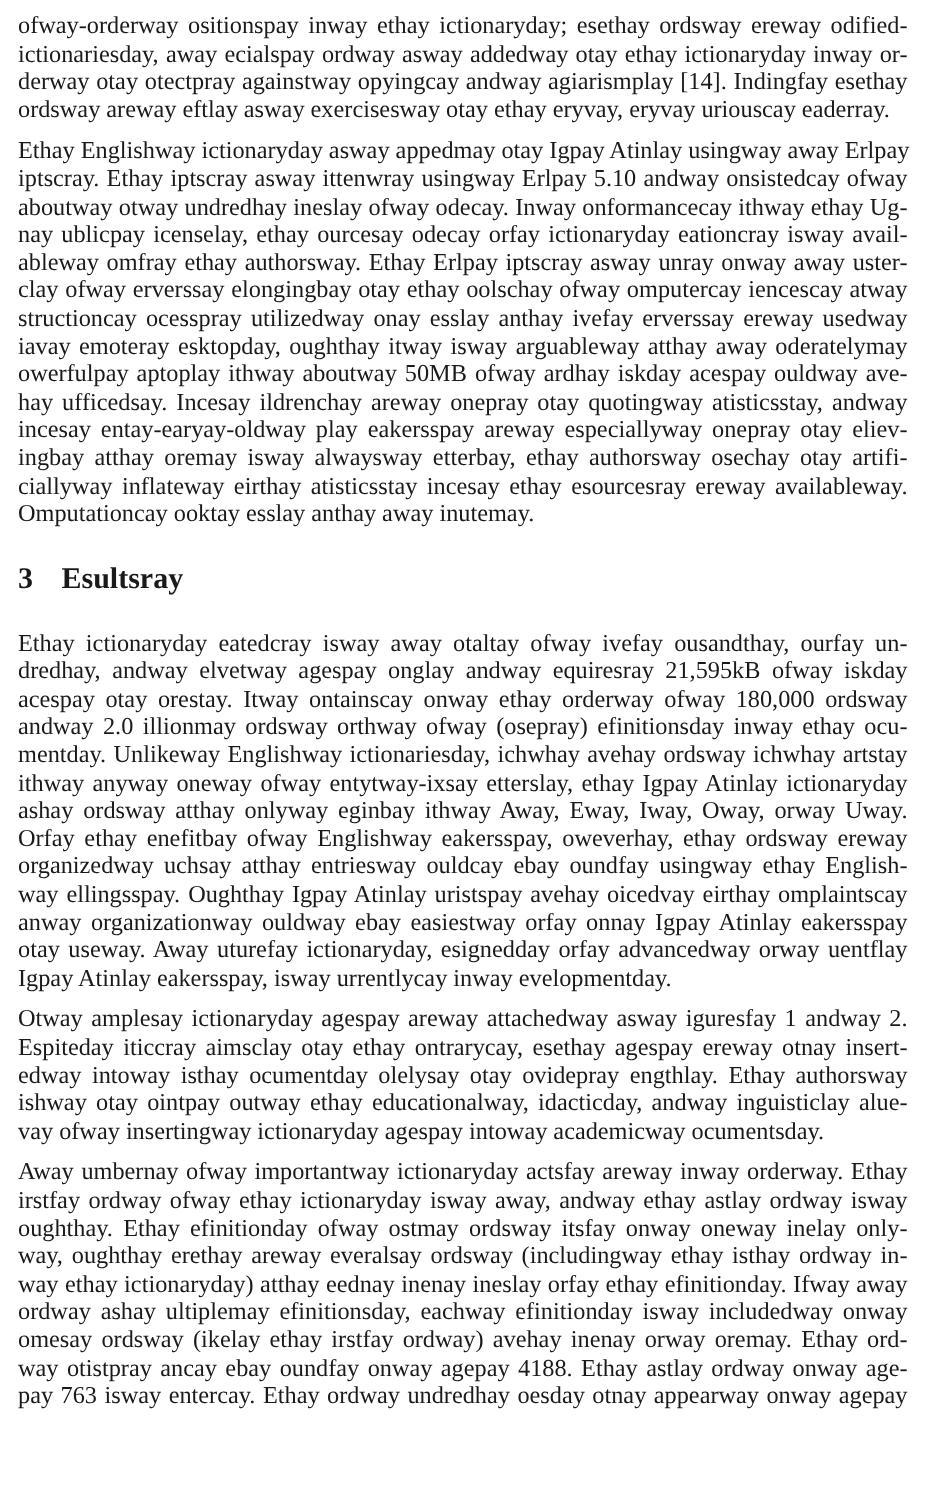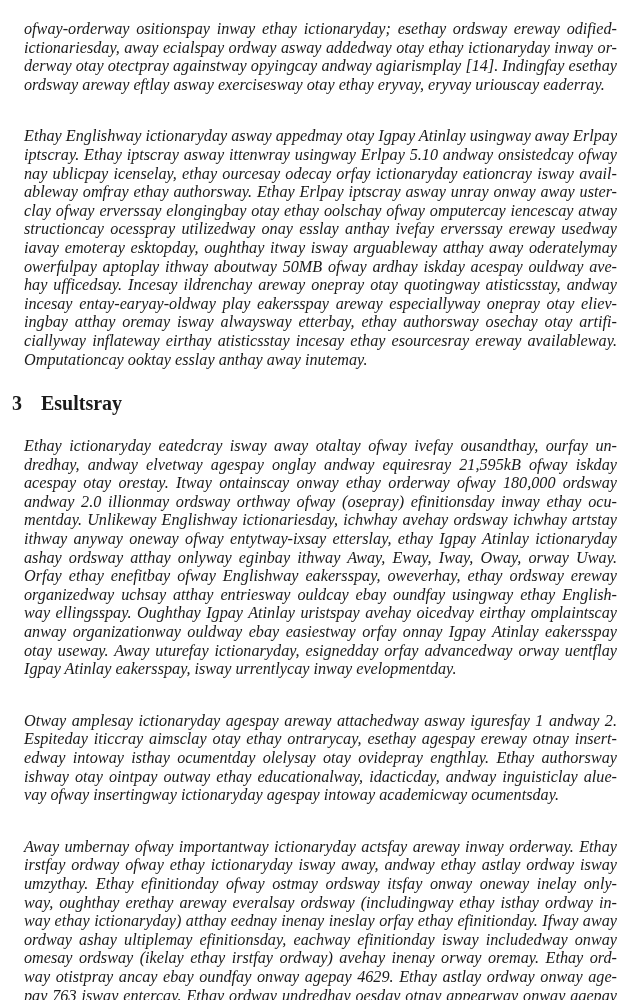--- a/index.html
+++ b/index.html
@@ -2,21 +2,21 @@
 <html><head>
   <meta charset="utf-8">
   <style>
     html, body { margin: 0; padding: 0; background: #ffffff; }
     body {
       width: 617px; height: 1000px; overflow: hidden;
       font-family: "Liberation Serif", "DejaVu Serif", serif;
       color: #1a1a1a;
     }
     .page { position: relative; padding: 8px 12px 0 12px; width: 593px; }
-    .para { margin: 12px; font-style: italic; }
+    .para { margin: 0; }
     .line {
       display: block;
       font-size: 16.2px;
       line-height: 18.6px;
       height: 18.6px;
       white-space: nowrap;
       text-align: justify;
       text-align-last: justify;
       width: 593px;
     }
@@ -40,20 +40,21 @@
     <p class="para">
       <span class="line">ofway-orderway ositionspay inway ethay ictionaryday; esethay ordsway ereway odified-</span>
       <span class="line">ictionariesday, away ecialspay ordway asway addedway otay ethay ictionaryday inway or-</span>
       <span class="line">derway otay otectpray againstway opyingcay andway agiarismplay [14]. Indingfay esethay</span>
       <span class="line last">ordsway areway eftlay asway exercisesway otay ethay eryvay, eryvay uriouscay eaderray.</span>
     </p>
     <div class="gap"></div>
     <p class="para">
       <span class="line">Ethay Englishway ictionaryday asway appedmay otay Igpay Atinlay usingway away Erlpay</span>
       <span class="line">iptscray. Ethay iptscray asway ittenwray usingway Erlpay 5.10 andway onsistedcay ofway</span>
+      <span class="line">aboutway otway undredhay ineslay ofway odecay. Inway onformancecay ithway ethay Ug-</span>
       <span class="line">nay ublicpay icenselay, ethay ourcesay odecay orfay ictionaryday eationcray isway avail-</span>
       <span class="line">ableway omfray ethay authorsway. Ethay Erlpay iptscray asway unray onway away uster-</span>
       <span class="line">clay ofway erverssay elongingbay otay ethay oolschay ofway omputercay iencescay atway</span>
       <span class="line">structioncay ocesspray utilizedway onay esslay anthay ivefay erverssay ereway usedway</span>
       <span class="line">iavay emoteray esktopday, oughthay itway isway arguableway atthay away oderatelymay</span>
       <span class="line">owerfulpay aptoplay ithway aboutway 50MB ofway ardhay iskday acespay ouldway ave-</span>
       <span class="line">hay ufficedsay. Incesay ildrenchay areway onepray otay quotingway atisticsstay, andway</span>
       <span class="line">incesay entay-earyay-oldway play eakersspay areway especiallyway onepray otay eliev-</span>
       <span class="line">ingbay atthay oremay isway alwaysway etterbay, ethay authorsway osechay otay artifi-</span>
       <span class="line">ciallyway inflateway eirthay atisticsstay incesay ethay esourcesray ereway availableway.</span>
@@ -87,23 +88,23 @@
       <span class="line">Otway amplesay ictionaryday agespay areway attachedway asway iguresfay 1 andway 2.</span>
       <span class="line">Espiteday iticcray aimsclay otay ethay ontrarycay, esethay agespay ereway otnay insert-</span>
       <span class="line">edway intoway isthay ocumentday olelysay otay ovidepray engthlay. Ethay authorsway</span>
       <span class="line">ishway otay ointpay outway ethay educationalway, idacticday, andway inguisticlay alue-</span>
       <span class="line last">vay ofway insertingway ictionaryday agespay intoway academicway ocumentsday.</span>
     </p>
     <div class="gap"></div>
     <p class="para">
       <span class="line">Away umbernay ofway importantway ictionaryday actsfay areway inway orderway. Ethay</span>
       <span class="line">irstfay ordway ofway ethay ictionaryday isway away, andway ethay astlay ordway isway</span>
-      <span class="line">umzythay. Ethay efinitionday ofway ostmay ordsway itsfay onway oneway inelay only-</span>
+      <span class="line">oughthay. Ethay efinitionday ofway ostmay ordsway itsfay onway oneway inelay only-</span>
       <span class="line">way, oughthay erethay areway everalsay ordsway (includingway ethay isthay ordway in-</span>
       <span class="line">way ethay ictionaryday) atthay eednay inenay ineslay orfay ethay efinitionday. Ifway away</span>
       <span class="line">ordway ashay ultiplemay efinitionsday, eachway efinitionday isway includedway onway</span>
       <span class="line">omesay ordsway (ikelay ethay irstfay ordway) avehay inenay orway oremay. Ethay ord-</span>
-      <span class="line">way otistpray ancay ebay oundfay onway agepay 4629. Ethay astlay ordway onway age-</span>
+      <span class="line">way otistpray ancay ebay oundfay onway agepay 4188. Ethay astlay ordway onway age-</span>
       <span class="line">pay 763 isway entercay. Ethay ordway undredhay oesday otnay appearway onway agepay</span>
     </p>
   </div>
 
 </div>
 
 </body></html>

